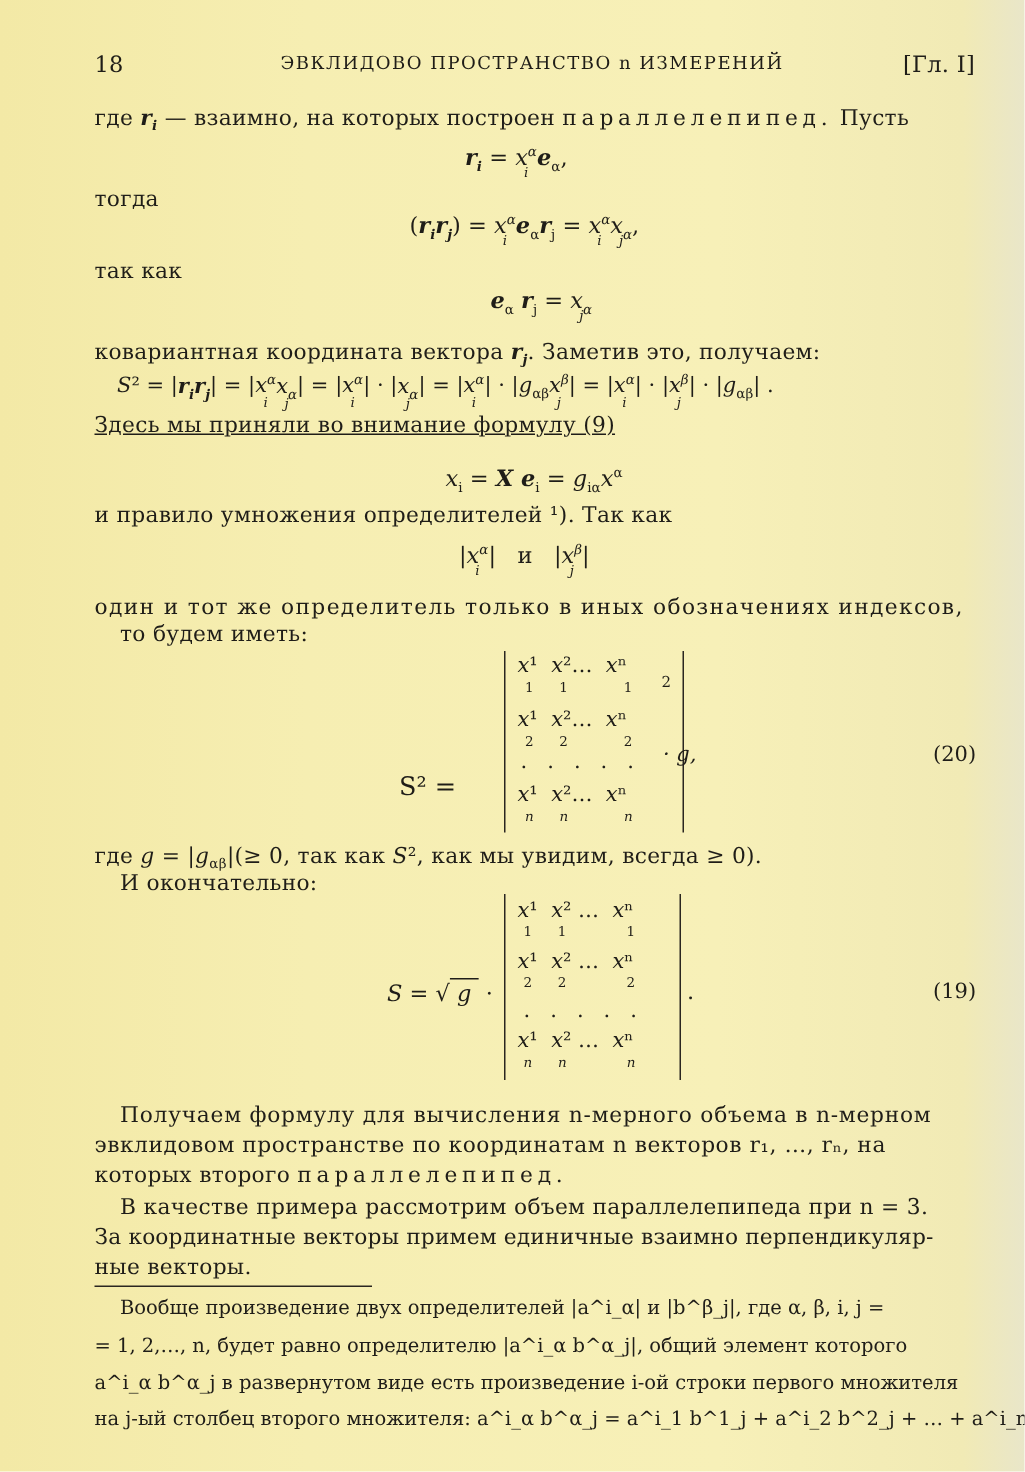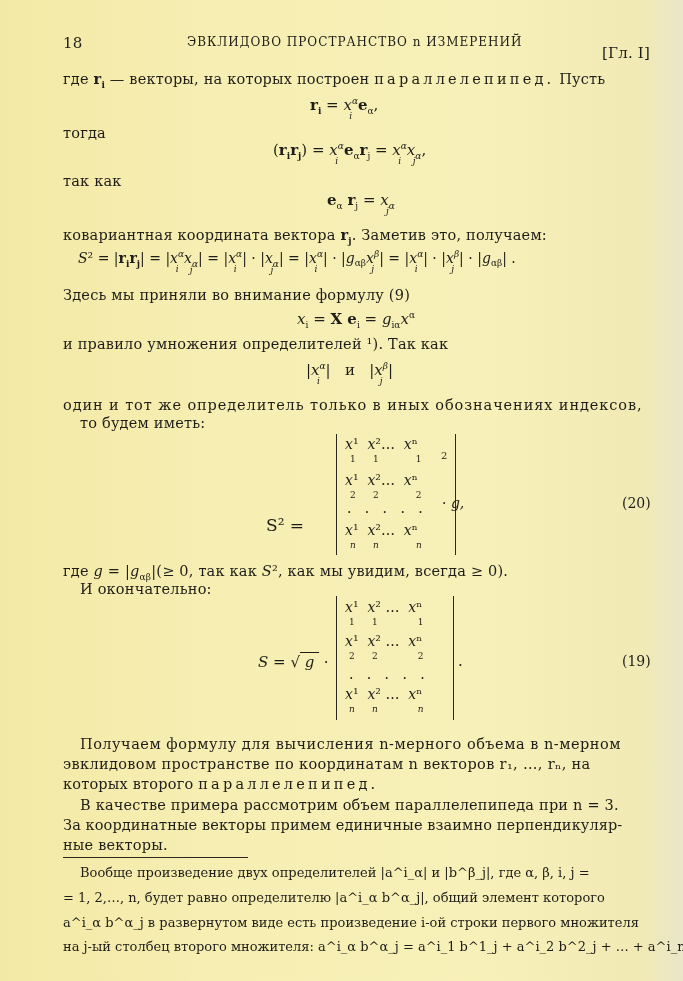--- a/index.html
+++ b/index.html
@@ -7,41 +7,41 @@
     width:683px; height:981px; overflow:hidden;
     background: linear-gradient(90deg, #f3e9a6 0%, #f6eeb2 30%, #f7f0b8 70%, #f1eab5 94%, #e9e6c9 100%);
     font-family: "DejaVu Serif", serif;
     color:#1f1d18;
     position:relative;
   }
   .abs { position:absolute; white-space:nowrap; }
   .txt { font-size:14.5px; letter-spacing:0.2px; }
   .sp { letter-spacing:3.2px; }
   .i { font-style:italic; }
-  .b { font-weight:bold; }
+  .b { font-weight:bold;font-style:italic; }
   sub, sup { font-size:9px; }
   .under { display:inline-block; position:relative; }
   .under .u { position:absolute; left:0; right:0; top:15px; text-align:center; font-size:9px; font-style:italic; }
   .det { position:absolute; border-left:1.3px solid #2a2620; border-right:1.3px solid #2a2620; }
   .row { position:absolute; white-space:nowrap; font-size:14px; }
   .rowsub { position:absolute; white-space:nowrap; font-size:9px; }
   .fn { font-size:13px; }
   .rule { position:absolute; height:1px; background:#2a2620; }
 </style>
 </head>
 <body>
 
 <div class="abs txt" style="left:63px;top:34px;font-size:15px;">18</div>
 <div class="abs txt" style="left:187px;top:35px;font-size:12px;letter-spacing:1px;">ЭВКЛИДОВО ПРОСТРАНСТВО n ИЗМЕРЕНИЙ</div>
-<div class="abs txt" style="left:602px;top:34px;font-size:15px;margin-top:10px;">[Гл. I]</div>
+<div class="abs txt" style="left:602px;top:34px;font-size:15px;">[Гл. I]</div>
 
 <div class="abs txt" style="left:63px;top:70px;">
   <span>где</span>
   <span class="b">r<sub>i</sub></span>
-  <span>— векторы, на которых построен</span>
+  <span>— взаимно, на которых построен</span>
   <span class="sp">параллелепипед.</span>
   <span>Пусть</span>
 </div>
 
 <div class="abs" style="left:310px;top:96px;font-size:15px;">
   <span class="b">r<sub>i</sub></span> = <span class="under i">x<sup>α</sup><span class="u">i</span></span><span class="b">e</span><sub>α</sub>,
 </div>
 
 <div class="abs txt" style="left:63px;top:125px;">тогда</div>
 
@@ -57,21 +57,21 @@
 
 <div class="abs txt" style="left:63px;top:226px;">
   <span>ковариантная координата вектора</span>
   <span class="b">r<sub>j</sub></span><span>.  Заметив это, получаем:</span>
 </div>
 
 <div class="abs" style="left:78px;top:249px;font-size:14px;">
   <span class="i">S</span>² = |<span class="b">r<sub>i</sub>r<sub>j</sub></span>| = |<span class="under i">x<sup>α</sup><span class="u">i</span></span><span class="under i">x<sub>α</sub><span class="u">j</span></span>| = |<span class="under i">x<sup>α</sup><span class="u">i</span></span>| · |<span class="under i">x<sub>α</sub><span class="u">j</span></span>| = |<span class="under i">x<sup>α</sup><span class="u">i</span></span>| · |<span class="i">g</span><sub>αβ</sub><span class="under i">x<sup>β</sup><span class="u">j</span></span>| = |<span class="under i">x<sup>α</sup><span class="u">i</span></span>| · |<span class="under i">x<sup>β</sup><span class="u">j</span></span>| · |<span class="i">g</span><sub>αβ</sub>| .
 </div>
 
-<div class="abs txt" style="left:63px;top:287px;">Здесь мы приняли во внимание формулу (9)</div>
+<div class="abs txt" style="left:63px;top:276px;text-decoration:underline;">Здесь мы приняли во внимание формулу (9)</div>
 
 <div class="abs" style="left:297px;top:310px;font-size:15px;">
   <span class="i">x</span><sub>i</sub> = <span class="b">X e</span><sub>i</sub> = <span class="i">g</span><sub>iα</sub><span class="i">x</span><sup>α</sup>
 </div>
 
 <div class="abs txt" style="left:63px;top:336px;">и правило умножения определителей ¹). Так как</div>
 
 <div class="abs" style="left:306px;top:361px;font-size:15px;">
   |<span class="under i">x<sup>α</sup><span class="u">i</span></span>| &nbsp;&nbsp;<span style="font-style:normal;">и</span>&nbsp;&nbsp; |<span class="under i">x<sup>β</sup><span class="u">j</span></span>|
 </div>

